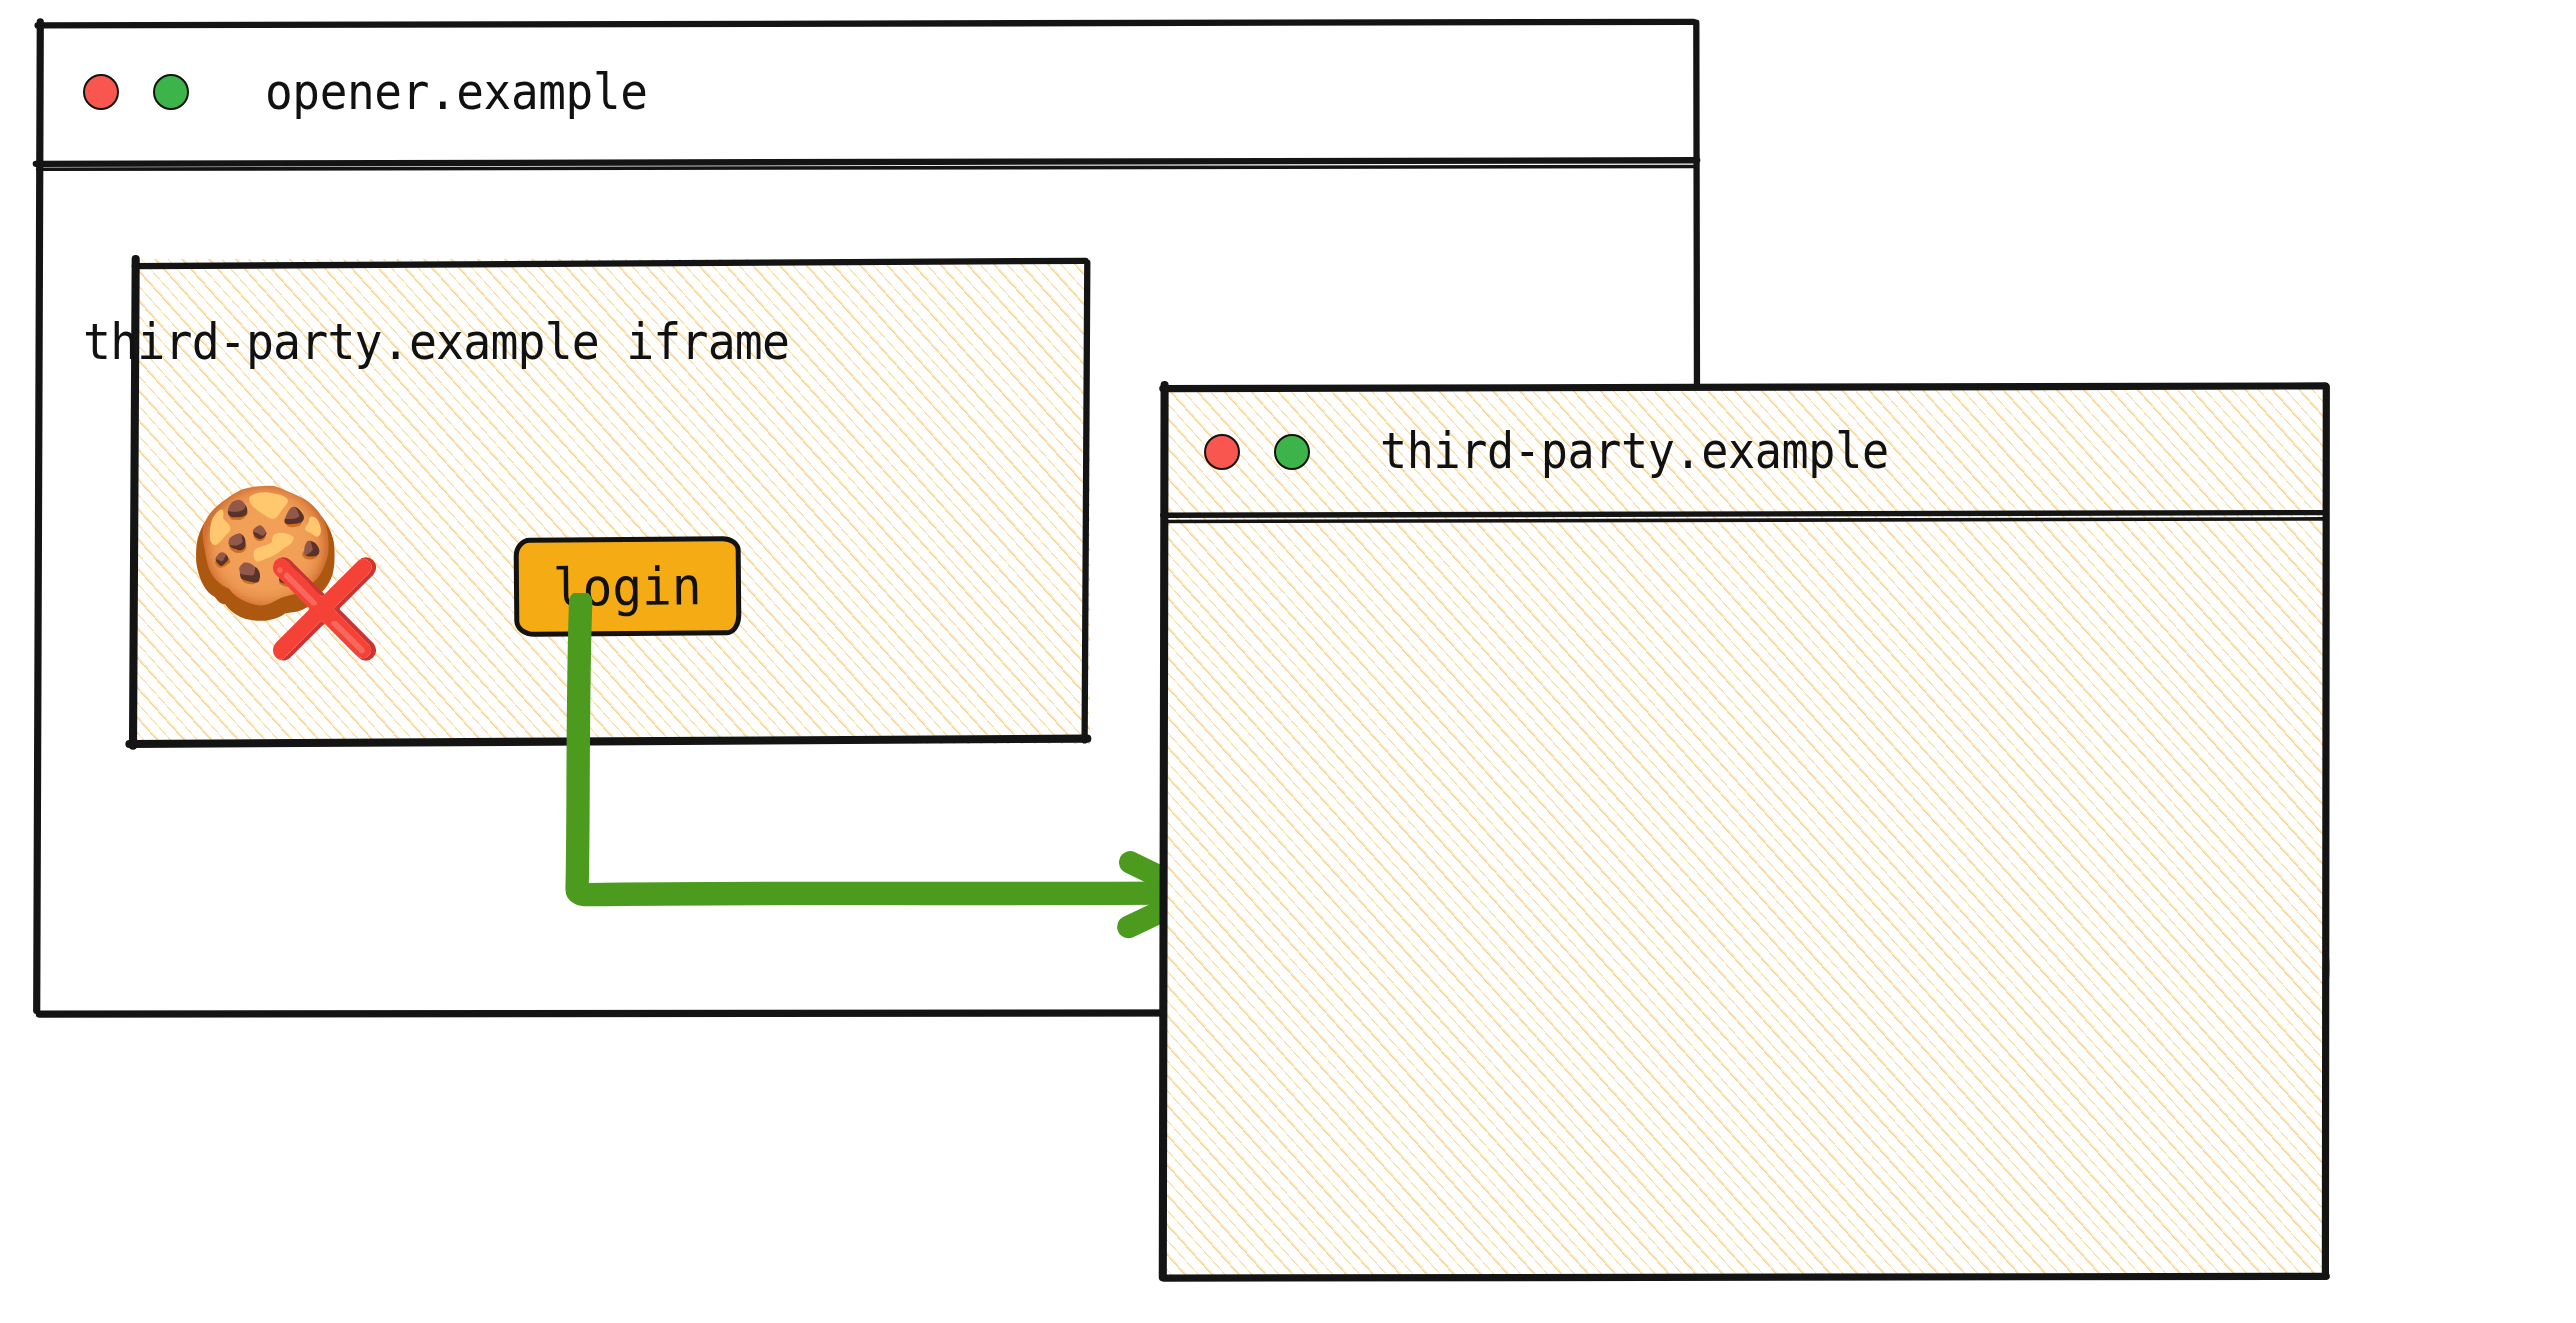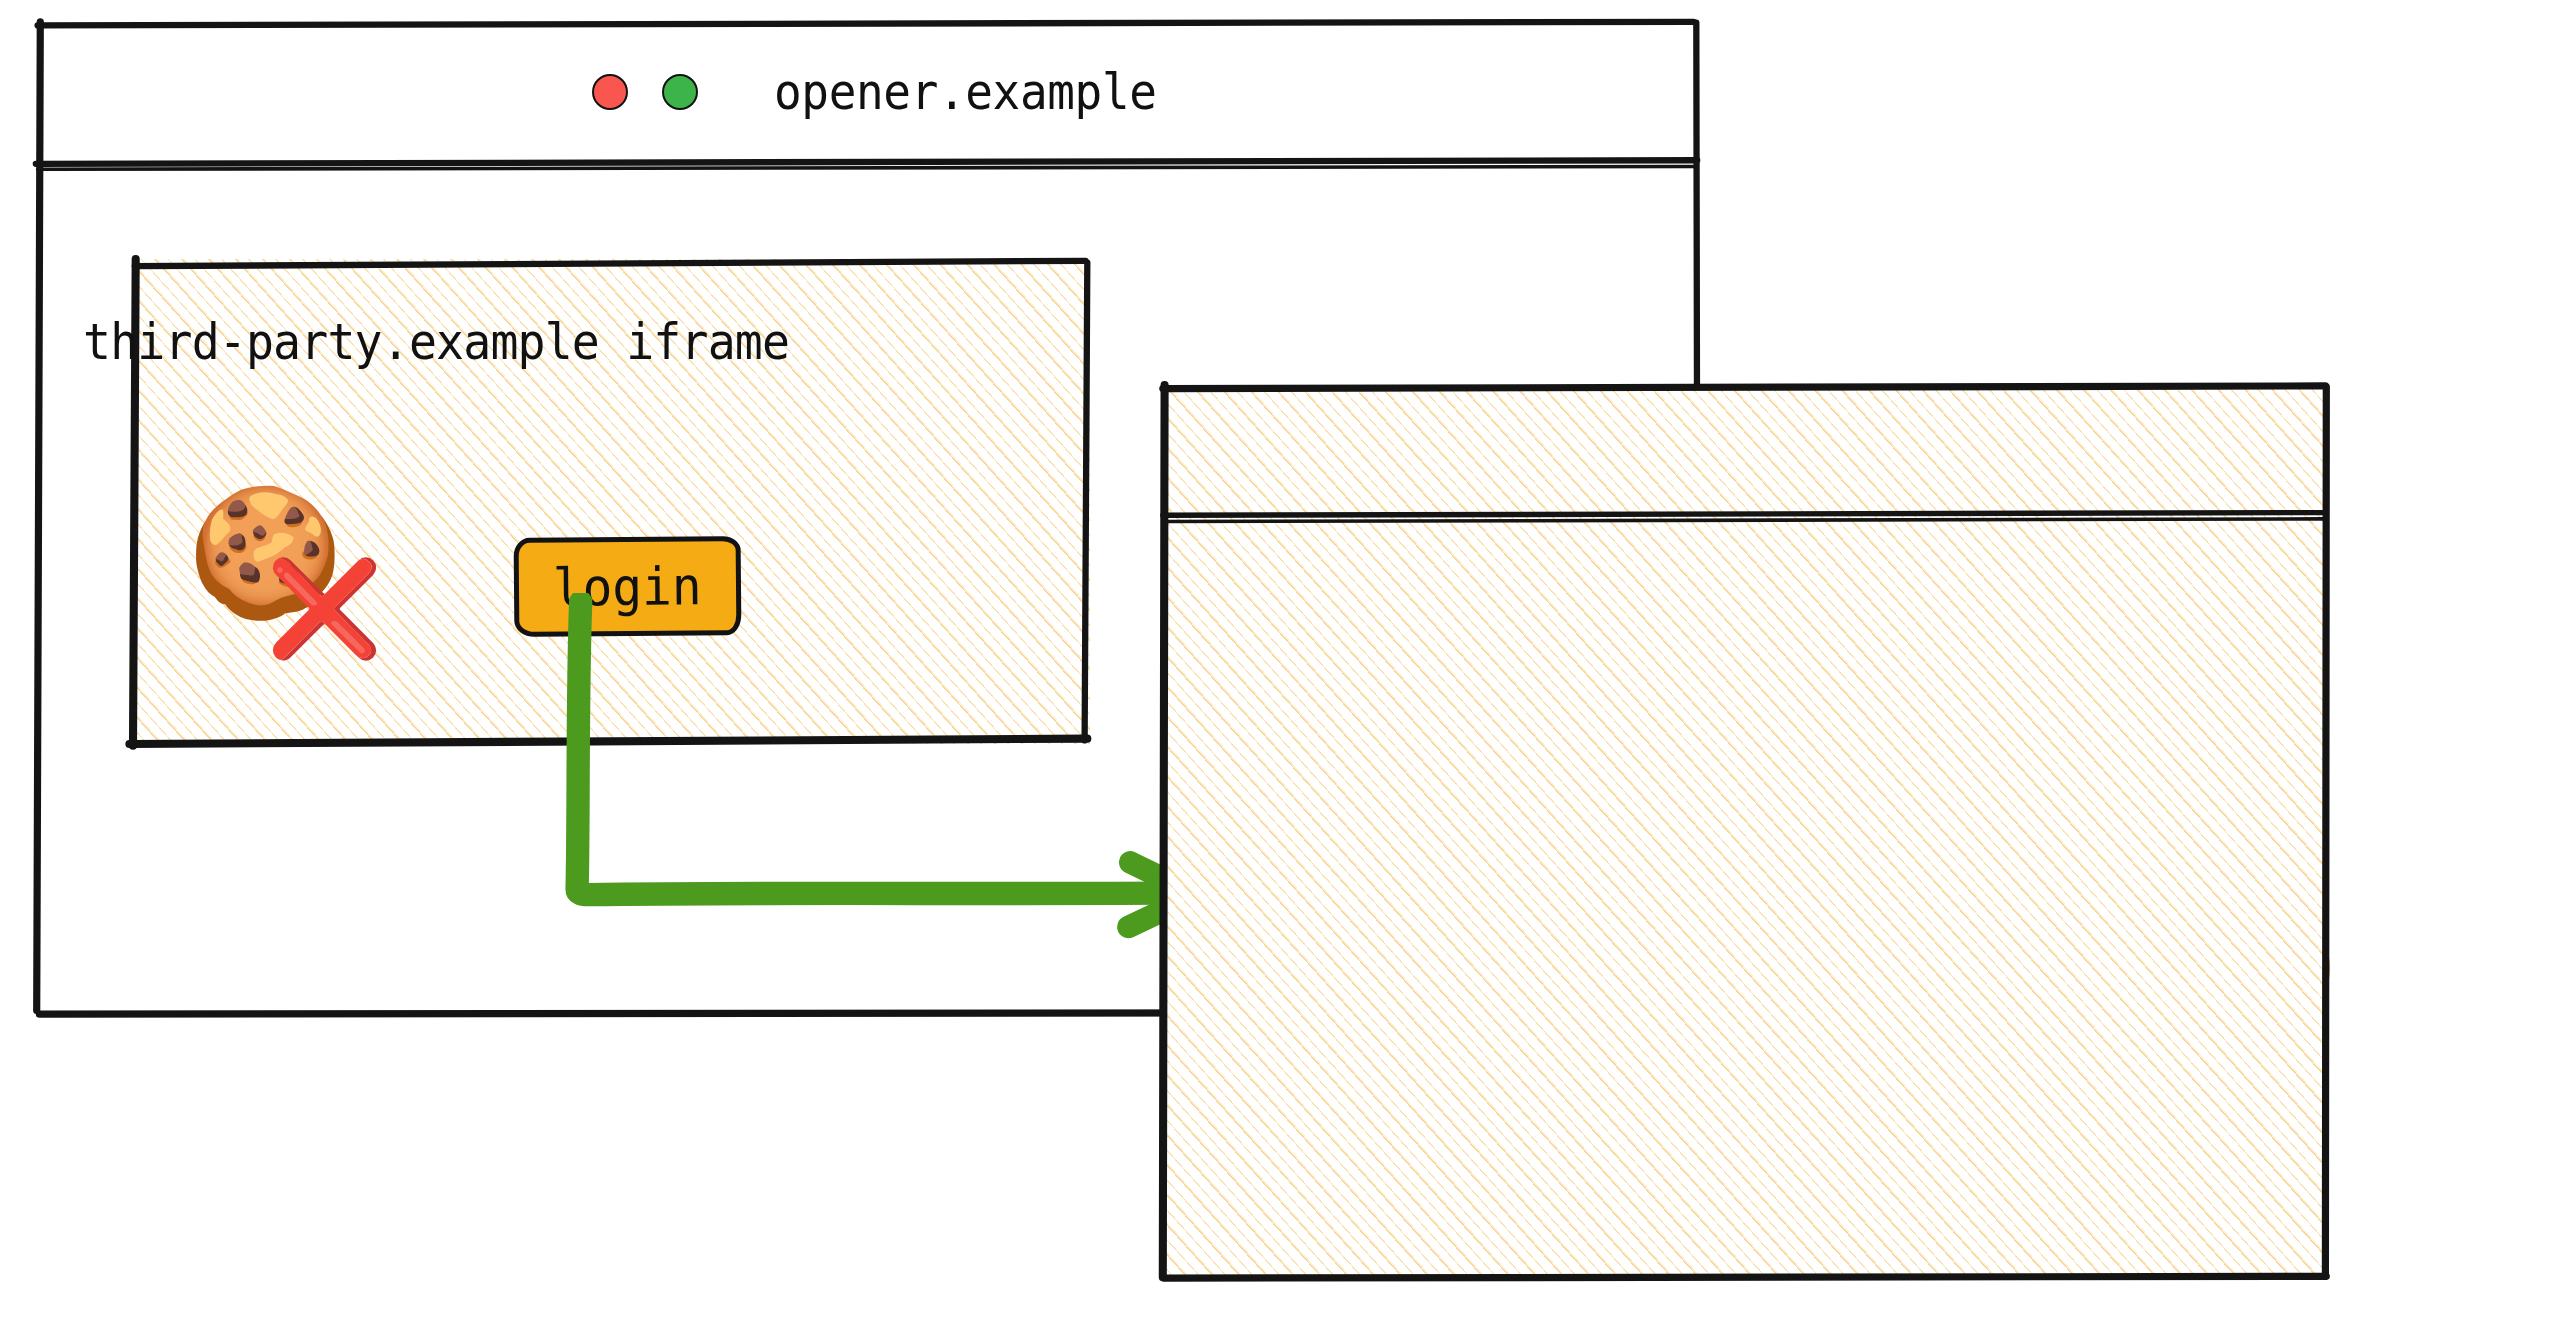--- a/index.html
+++ b/index.html
@@ -67,21 +67,21 @@
   }
 
   
   #opener-window {
     left: 34px;
     top: 20px;
     width: 1665px;
     height: 996px;
     background: #ffffff;
   }
-  #opener-title-bar { height: 144px; justify-content: center; }
+  #opener-title-bar { height: 144px; }
   #opener-window .dots { margin-left: 49px; gap: 34px; }
   #opener-window .dot { width: 36px; height: 36px; }
   #opener-title-label {
     margin-left: 76px;
     font-size: 50px;
   }
 
   
   #iframe-box {
     position: absolute;
@@ -304,20 +304,27 @@
 
   <svg class="sketch-border" viewBox="0 0 1300 995" preserveAspectRatio="none">
     <path d="M2,4 L1296,1" stroke-width="8"></path>
     <path d="M1297,2 L1296,992" stroke-width="8"></path>
     <path d="M1297,992 L3,994" stroke-width="8"></path>
     <path d="M4,0 L2,993" stroke-width="9"></path>
     <path d="M2,145 L1296,142" stroke-width="6"></path>
     <path d="M3,152 L1294,149" stroke-width="4"></path>
   </svg>
 
+  <div class="win-title-bar" id="popup-title-bar">
+    <div class="dots">
+      <span class="dot dot-red"></span>
+      <span class="dot dot-green"></span>
+    </div>
+    <span class="win-title-text" id="popup-title-label">third-party.example</span>
+  </div>
 </div>
 
 <div class="field" id="email-field">
   <span class="field-text">Email</span>
 </div>
 
 <div class="field" id="password-field">
   <span class="field-text">Password</span>
 </div>
 

